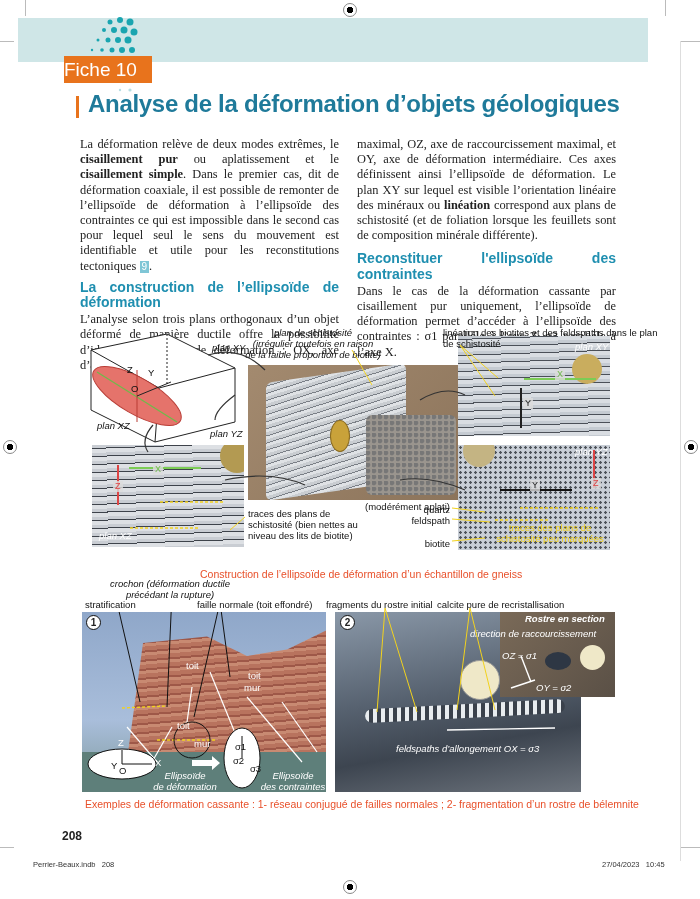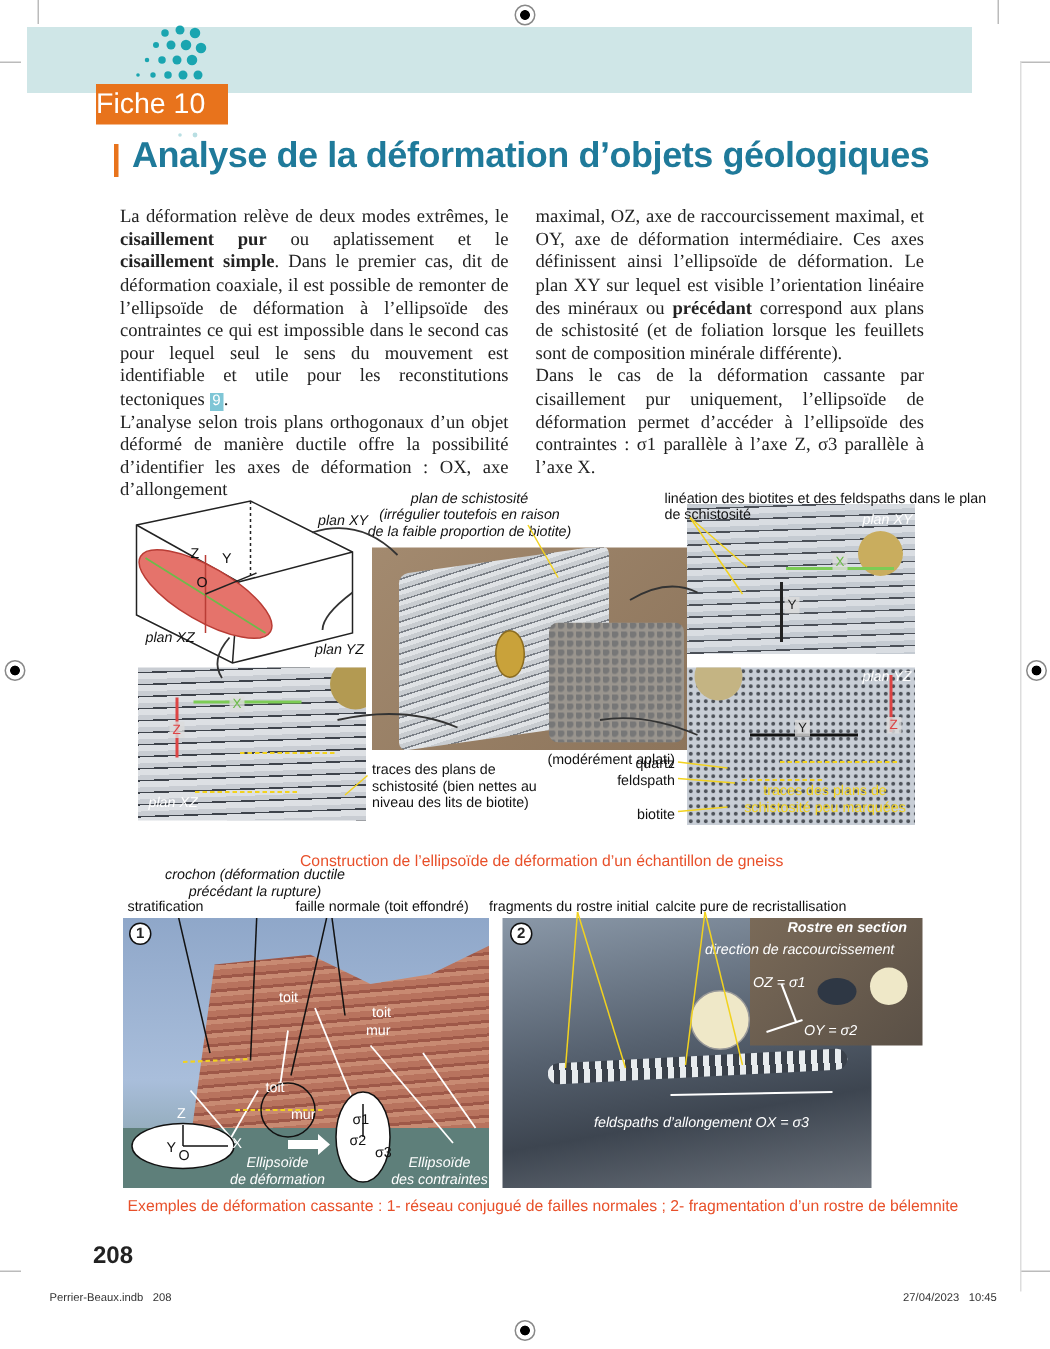--- a/index.html
+++ b/index.html
@@ -16,21 +16,21 @@
   .h2{font-family:"Liberation Sans",sans-serif;font-weight:bold;font-size:14px;color:#1f8fb0;margin:6px 0 2px;}
   .ref{display:inline-block;background:#7fc6d6;color:#fff;font-family:"Liberation Sans",sans-serif;font-size:10px;padding:0 2px;line-height:12px;}
   .fig{position:absolute;font-family:"Liberation Sans",sans-serif;}
   .lbl{position:absolute;font-family:"Liberation Sans",sans-serif;font-size:9.5px;color:#111;line-height:11px;white-space:nowrap;}
   .lbl.c{text-align:center;font-style:italic;}
   .it{font-style:italic;}
   .photo{position:absolute;overflow:hidden;}
   .wlbl{position:absolute;font-family:"Liberation Sans",sans-serif;font-size:9.5px;color:#fff;font-style:italic;white-space:nowrap;}
   .ylbl{position:absolute;font-family:"Liberation Sans",sans-serif;font-size:9.5px;color:#f2d21e;white-space:nowrap;text-align:center;line-height:11px;}
   .caption{position:absolute;font-family:"Liberation Sans",sans-serif;font-size:10.5px;color:#e8502a;white-space:nowrap;}
-  .pagenum{position:absolute;left:62px;top:829px;font-family:"Liberation Sans",sans-serif;font-weight:bold;font-size:16px;}
+  .pagenum{position:absolute;left:62px;top:829px;font-family:"Liberation Sans",sans-serif;font-weight:bold;font-size:12px;}
   .slug{position:absolute;top:860px;font-family:"Liberation Sans",sans-serif;font-size:7.5px;color:#333;}
   .axis{position:absolute;font-size:9px;padding:0 2px;background:rgba(220,220,220,.8);line-height:11px;font-family:"Liberation Sans",sans-serif;}
 </style>
 </head>
 <body>
 
 <div class="crop" style="left:25px;top:0;width:1px;height:16px;"></div>
 <div class="crop" style="left:665px;top:0;width:1px;height:16px;"></div>
 <div class="crop" style="left:0;top:41px;width:14px;height:1px;"></div>
 <div class="crop" style="left:680px;top:41px;width:20px;height:1px;"></div>
@@ -77,25 +77,27 @@
       <circle cx="60" cy="74" r="1.2"></circle>
       <circle cx="66" cy="84" r="1.2"></circle>
   </g>
 </svg>
 <div class="fiche">Fiche 10</div>
 <div class="title-bar"></div>
 <div class="title">Analyse de la déformation d’objets géologiques</div>
 
 <div class="col" style="left:80px;top:137px;width:259px;">
   <p><span>La déformation relève de deux modes extrêmes, le </span><b>cisaillement pur</b><span> ou aplatissement et le </span><b>cisaillement simple</b><span>. Dans le premier cas, dit de déformation coaxiale, il est possible de remonter de l’ellipsoïde de déformation à l’ellipsoïde des contraintes ce qui est impossible dans le second cas pour lequel seul le sens du mouvement est identifiable et utile pour les reconstitutions tectoniques </span><span class="ref">9</span><span>.</span></p>
+  <div class="h2">La construction de l’ellipsoïde de déformation</div>
   <p>L’analyse selon trois plans orthogonaux d’un objet déformé de manière ductile offre la possibilité d’identifier les axes de déformation : OX, axe d’allongement</p>
 </div>
 
 <div class="col" style="left:357px;top:137px;width:259px;">
-  <p><span>maximal, OZ, axe de raccourcissement maximal, et OY, axe de déformation intermédiaire. Ces axes définissent ainsi l’ellipsoïde de déformation. Le plan XY sur lequel est visible l’orientation linéaire des minéraux ou </span><b>précédant</b><span> correspond aux plans de schistosité (et de foliation lorsque les feuillets sont de composition minérale différente).</span></p>
+  <p><span>maximal, OZ, axe de raccourcissement maximal, et OY, axe de déformation intermédiaire. Ces axes définissent ainsi l’ellipsoïde de déformation. Le plan XY sur lequel est visible l’orientation linéaire des minéraux ou </span><b>linéation</b><span> correspond aux plans de schistosité (et de foliation lorsque les feuillets sont de composition minérale différente).</span></p>
+  <div class="h2" style="margin-top:8px;">Reconstituer l'ellipsoïde des contraintes</div>
   <p>Dans le cas de la déformation cassante par cisaillement pur uniquement, l’ellipsoïde de déformation permet d’accéder à l’ellipsoïde des contraintes : σ1 parallèle à l’axe Z, σ3 parallèle à l’axe X.</p>
 </div>
 
 <div class="fig">
 
   <svg style="position:absolute;left:85px;top:330px;" width="170" height="115">
     <polygon points="6,20 82,4 150,38 150,92 70,112 6,80" fill="#fff" stroke="#222" stroke-width="1"></polygon>
     <line x1="6" y1="20" x2="74" y2="58" stroke="#222" stroke-width="1"></line>
     <line x1="74" y1="58" x2="150" y2="38" stroke="#222"></line>
     <line x1="74" y1="58" x2="70" y2="112" stroke="#222"></line>

